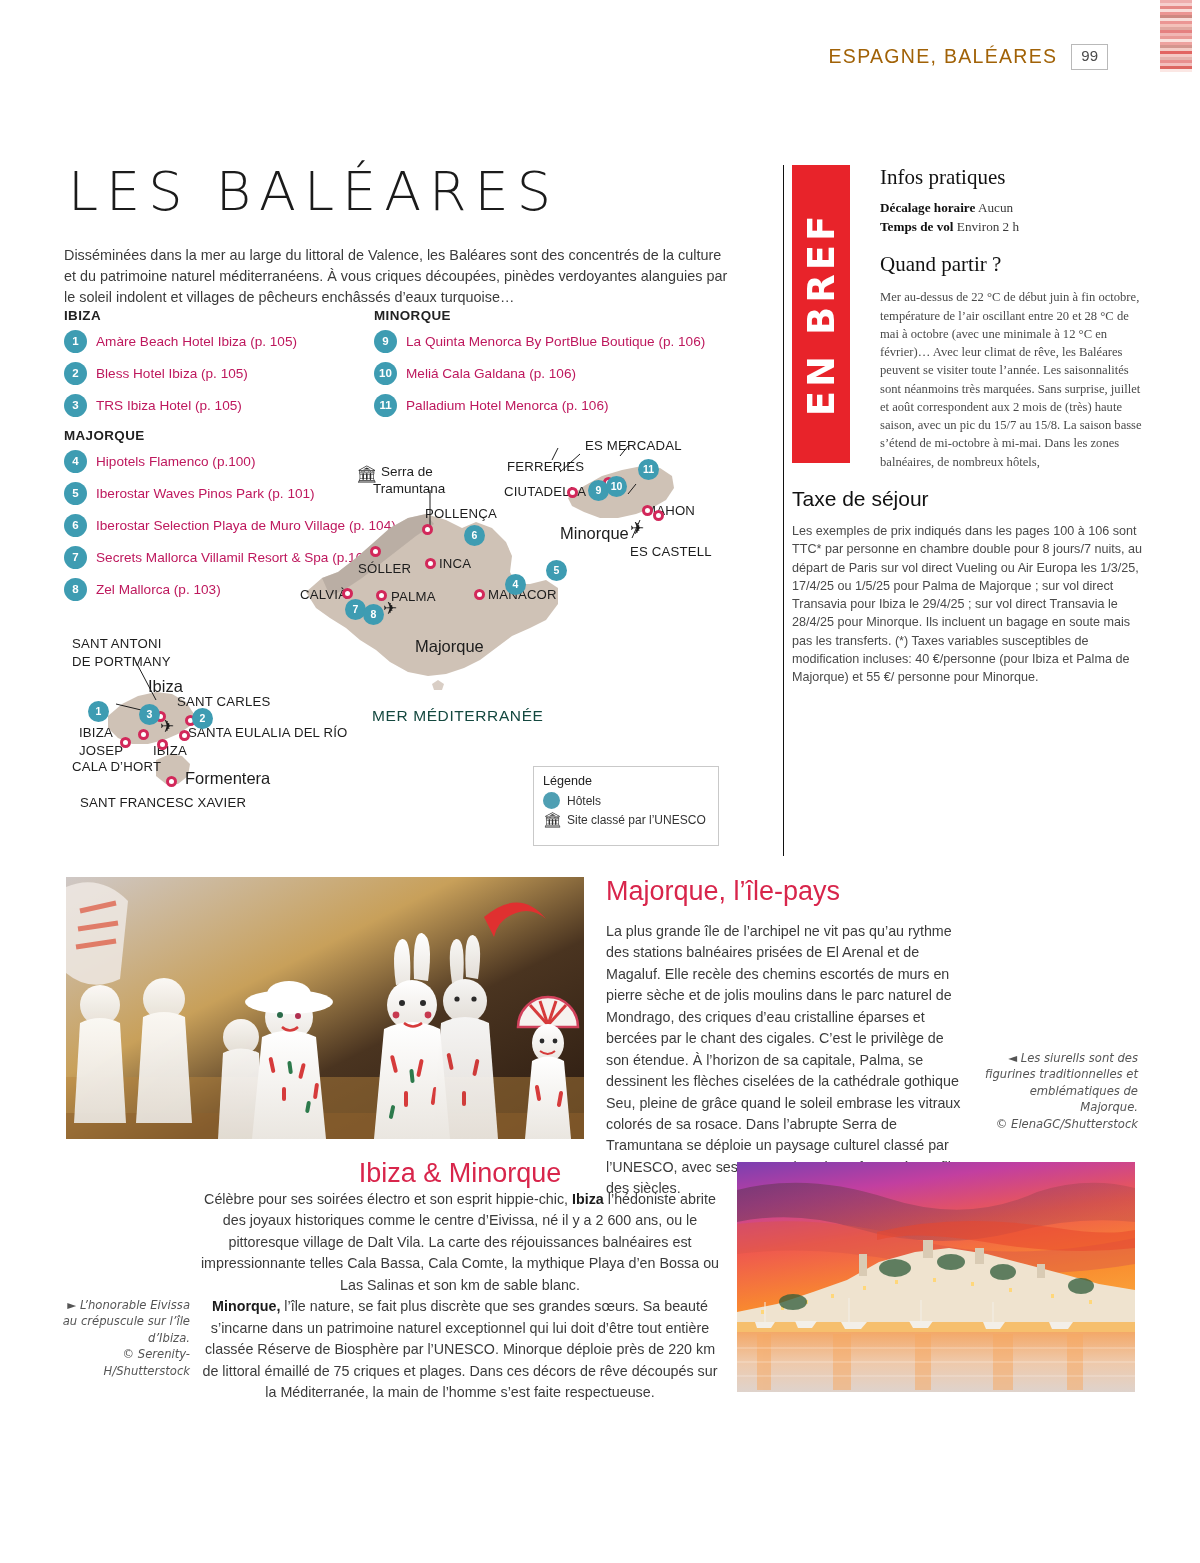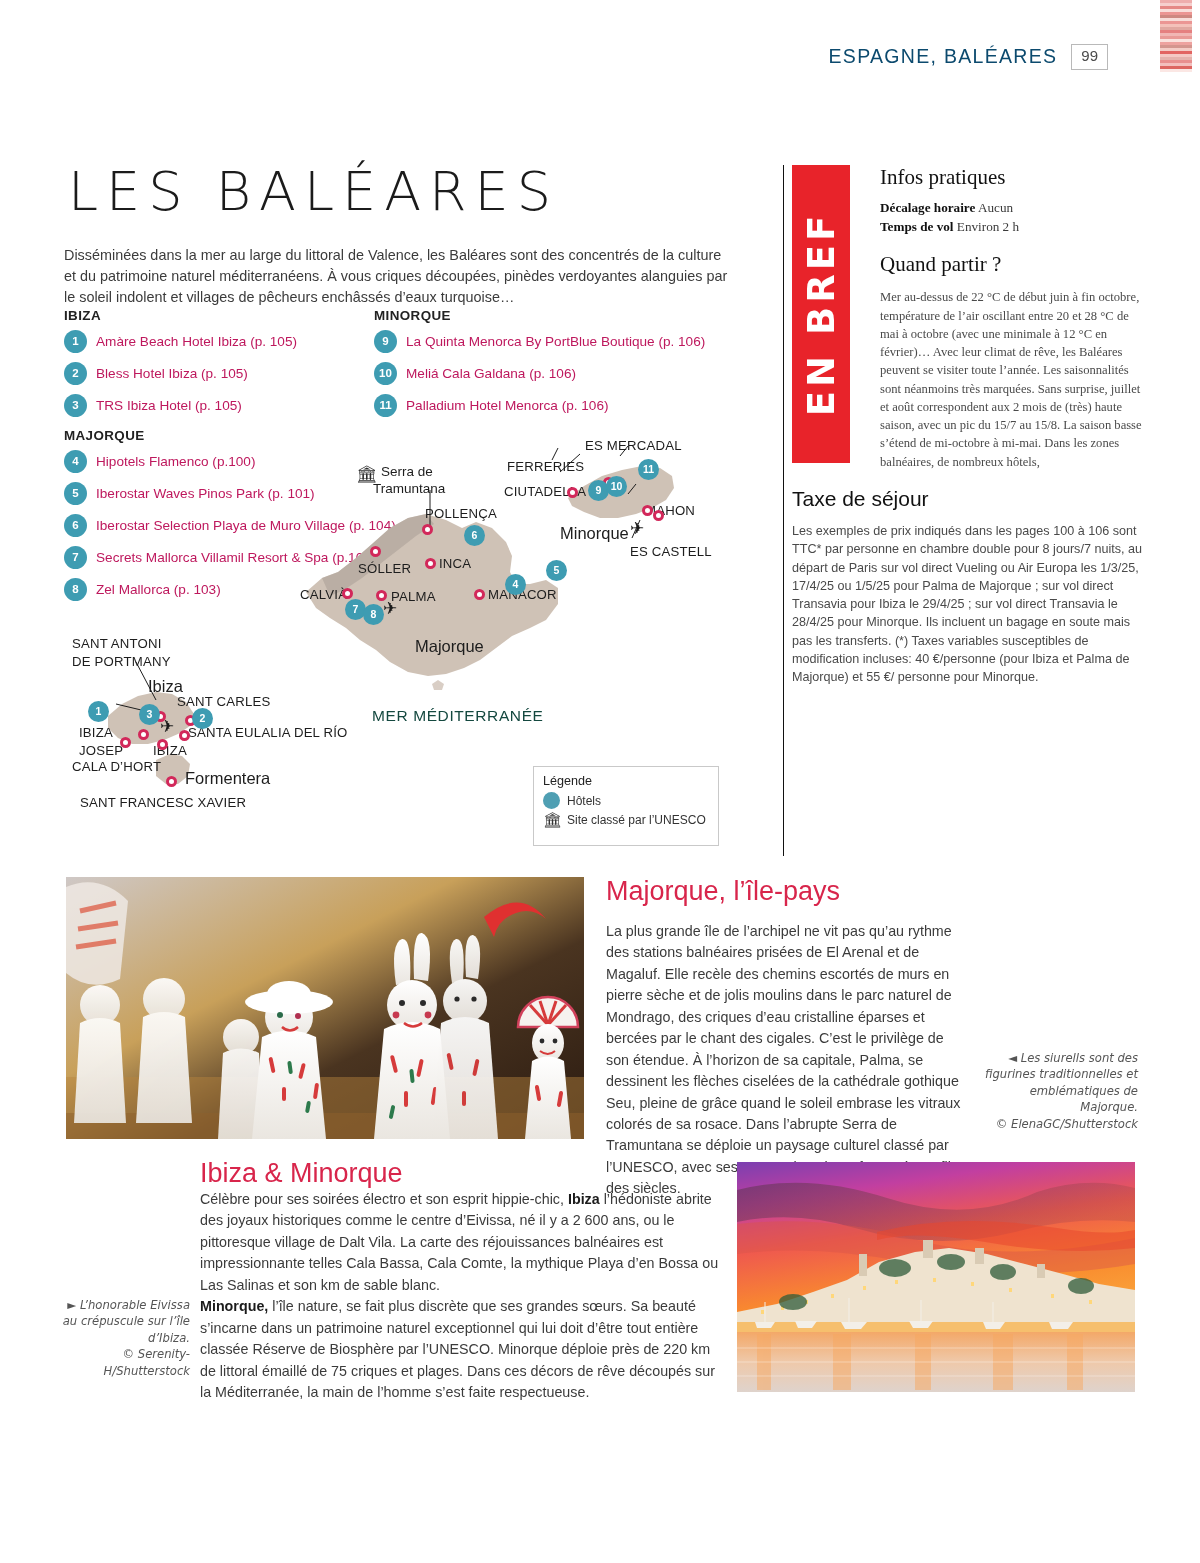--- a/index.html
+++ b/index.html
@@ -7,21 +7,21 @@
   body {
     width: 1200px; height: 1563px;
     position: relative;
     font-family: "Liberation Sans", sans-serif;
     color: #2b2b2b;
     overflow: hidden;
   }
 
   
   .header { position: absolute; top: 44px; right: 92px; display: flex; align-items: center; gap: 14px; }
-  .header-title { font-size: 19.5px; letter-spacing: 1.3px; color: #0c4a6e; font-weight: 400; }
+  .header-title { font-size: 19.5px; letter-spacing: 1.3px; color: #a16207; font-weight: 400; }
   .page-box {
     border: 1px solid #b9b9b9; padding: 3px 9px 4px; font-size: 15px; color: #4a4a4a;
     min-width: 30px; text-align: center; line-height: 1.1;
   }
 
   
   .stripes { position: absolute; top: 0; right: 8px; width: 32px; height: 103px; }
   .stripes i { display: block; height: 3px; width: 100%; }
 
   
@@ -107,21 +107,21 @@
 
   
   .sec-title { color: #d8254b; font-size: 27px; font-weight: 400; }
   .art1 { position: absolute; left: 606px; top: 876px; width: 360px; }
   .art1 p { font-size: 14.3px; line-height: 1.5; color: #3b3b3b; margin-top: 14px; }
   .cap1 {
     position: absolute; left: 978px; top: 1050px; width: 160px;
     text-align: right; font-size: 11.6px; line-height: 1.42; color: #555;
     font-style: italic; font-family: "DejaVu Sans", sans-serif;
   }
-  .art2 { position: absolute; left: 200px; top: 1158px; width: 520px; }
+  .art2 { position: absolute; left: 200px; top: 1158px; width: 520px; text-align: center; }
   .art2 p { font-size: 14.3px; line-height: 1.5; color: #3b3b3b; }
   .art2 p b { font-weight: 700; color: #1b1b1b; }
   .cap2 {
     position: absolute; left: 62px; top: 1297px; width: 128px;
     text-align: right; font-size: 11.6px; line-height: 1.42; color: #555;
     font-style: italic; font-family: "DejaVu Sans", sans-serif;
   }
 </style>
 </head>
 <body>

